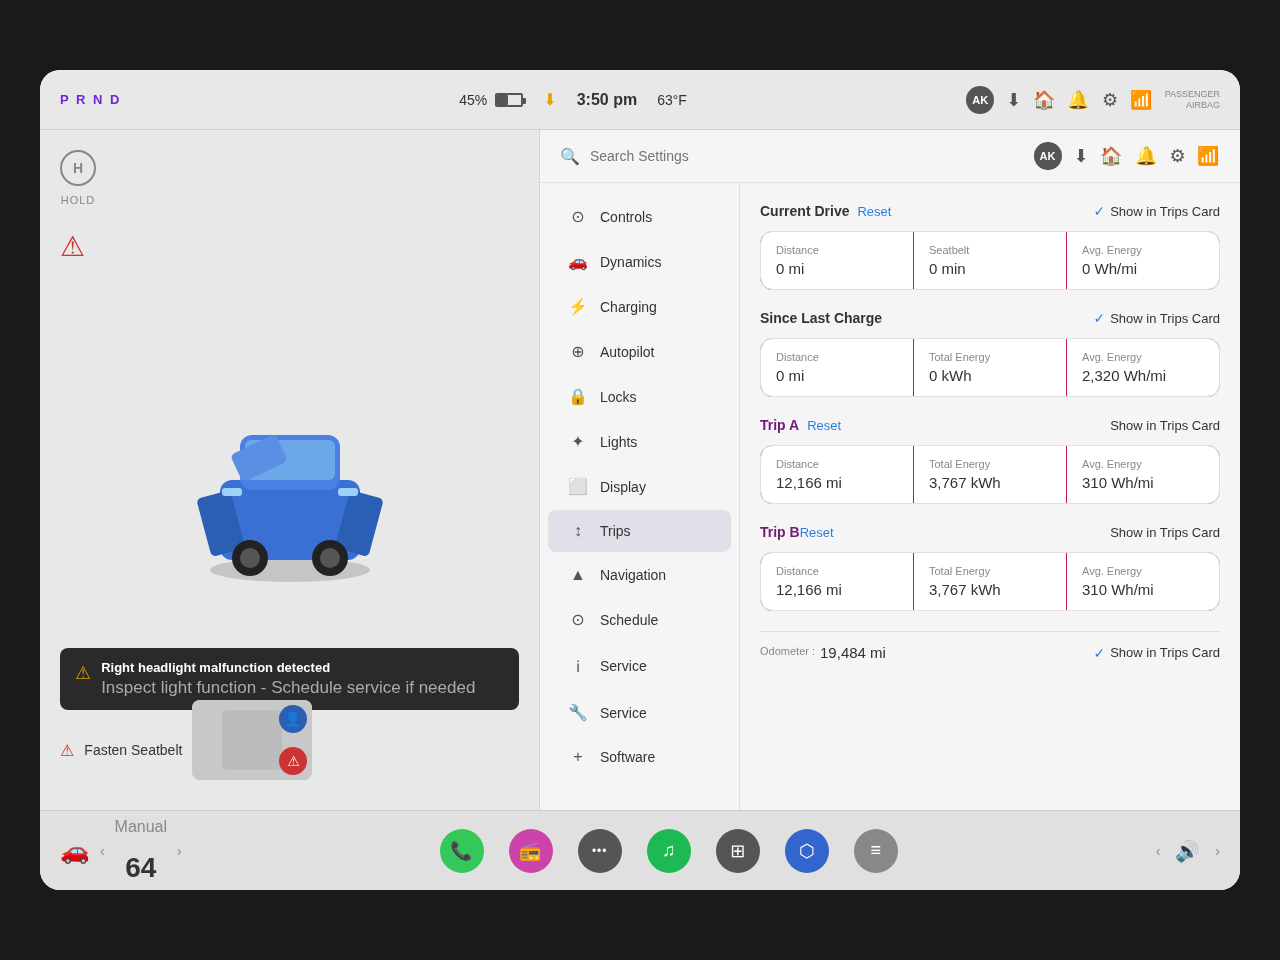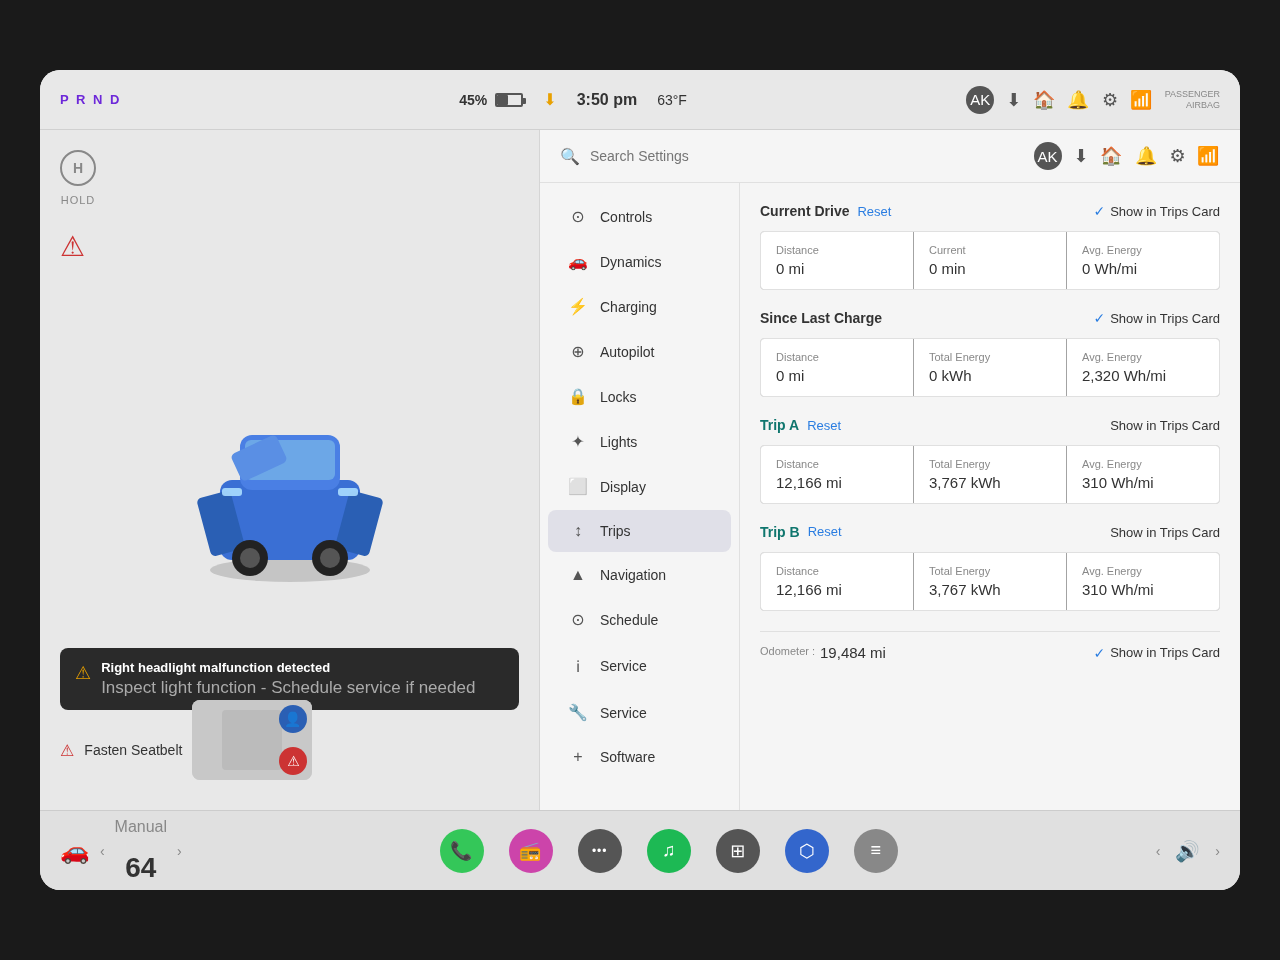--- a/index.html
+++ b/index.html
@@ -53,21 +53,21 @@
       gap: 20px;
     }
     .battery-info {
       display: flex;
       align-items: center;
       gap: 8px;
     }
     .battery-pct {
       font-size: 14px;
       color: #333;
-      font-weight: 700;
+      font-weight: 400;
     }
     .battery-icon {
       width: 28px;
       height: 14px;
       border: 2px solid #555;
       border-radius: 2px;
       position: relative;
       display: inline-block;
     }
     .battery-icon::after {
@@ -309,22 +309,22 @@
     }
     .user-avatar {
       width: 28px;
       height: 28px;
       background: #555;
       border-radius: 50%;
       display: flex;
       align-items: center;
       justify-content: center;
       color: white;
-      font-size: 15px;
-      font-weight: 400;
+      font-size: 11px;
+      font-weight: 700;
     }
     
     .content-area {
       flex: 1;
       display: flex;
       overflow: hidden;
     }
     
     .sidebar-nav {
       width: 200px;
@@ -369,21 +369,21 @@
       align-items: center;
       justify-content: space-between;
       margin-bottom: 12px;
     }
     .section-title {
       font-size: 14px;
       font-weight: 600;
       color: #333;
     }
     .section-title.blue {
-      color: #0f766e;
+      color: #701a75;
     }
     .reset-btn {
       font-size: 13px;
       color: #2a7de1;
       cursor: pointer;
       background: none;
       border: none;
       font-weight: 500;
     }
     .show-trips-label {
@@ -395,23 +395,23 @@
       cursor: pointer;
     }
     .checkmark {
       color: #2a7de1;
       font-size: 14px;
     }
     .stats-grid {
       display: grid;
       grid-template-columns: 1fr 1fr 1fr;
       gap: 1px;
-      background: #a3a3a3;
+      background: #be185d;
       border: 1px solid #e0e0e0;
-      border-radius: 4px;
+      border-radius: 12px;
       overflow: hidden;
       margin-bottom: 20px;
     }
     .stat-cell {
       background: #fff;
       padding: 12px 15px;
     }
     .stat-label {
       font-size: 11px;
       color: #888;
@@ -707,21 +707,21 @@
                 <span class="checkmark">✓</span>
                 <span>Show in Trips Card</span>
               </div>
             </div>
             <div class="stats-grid">
               <div class="stat-cell">
                 <div class="stat-label">Distance</div>
                 <div class="stat-value">0 mi</div>
               </div>
               <div class="stat-cell">
-                <div class="stat-label">Current</div>
+                <div class="stat-label">Seatbelt</div>
                 <div class="stat-value">0 min</div>
               </div>
               <div class="stat-cell">
                 <div class="stat-label">Avg. Energy</div>
                 <div class="stat-value">0 Wh/mi</div>
               </div>
             </div>
           </div>
 
           <div class="section-block">
@@ -769,21 +769,21 @@
               </div>
               <div class="stat-cell">
                 <div class="stat-label">Avg. Energy</div>
                 <div class="stat-value">310 Wh/mi</div>
               </div>
             </div>
           </div>
 
           <div class="section-block">
             <div class="section-header">
-              <div style="display:flex; align-items:flex-start; gap:8px;">
+              <div style="display:flex; align-items:flex-end; ">
                 <span class="section-title blue">Trip B</span>
                 <button class="reset-btn">Reset</button>
               </div>
               <div class="show-trips-label">
                 <span>Show in Trips Card</span>
               </div>
             </div>
             <div class="stats-grid">
               <div class="stat-cell">
                 <div class="stat-label">Distance</div>

